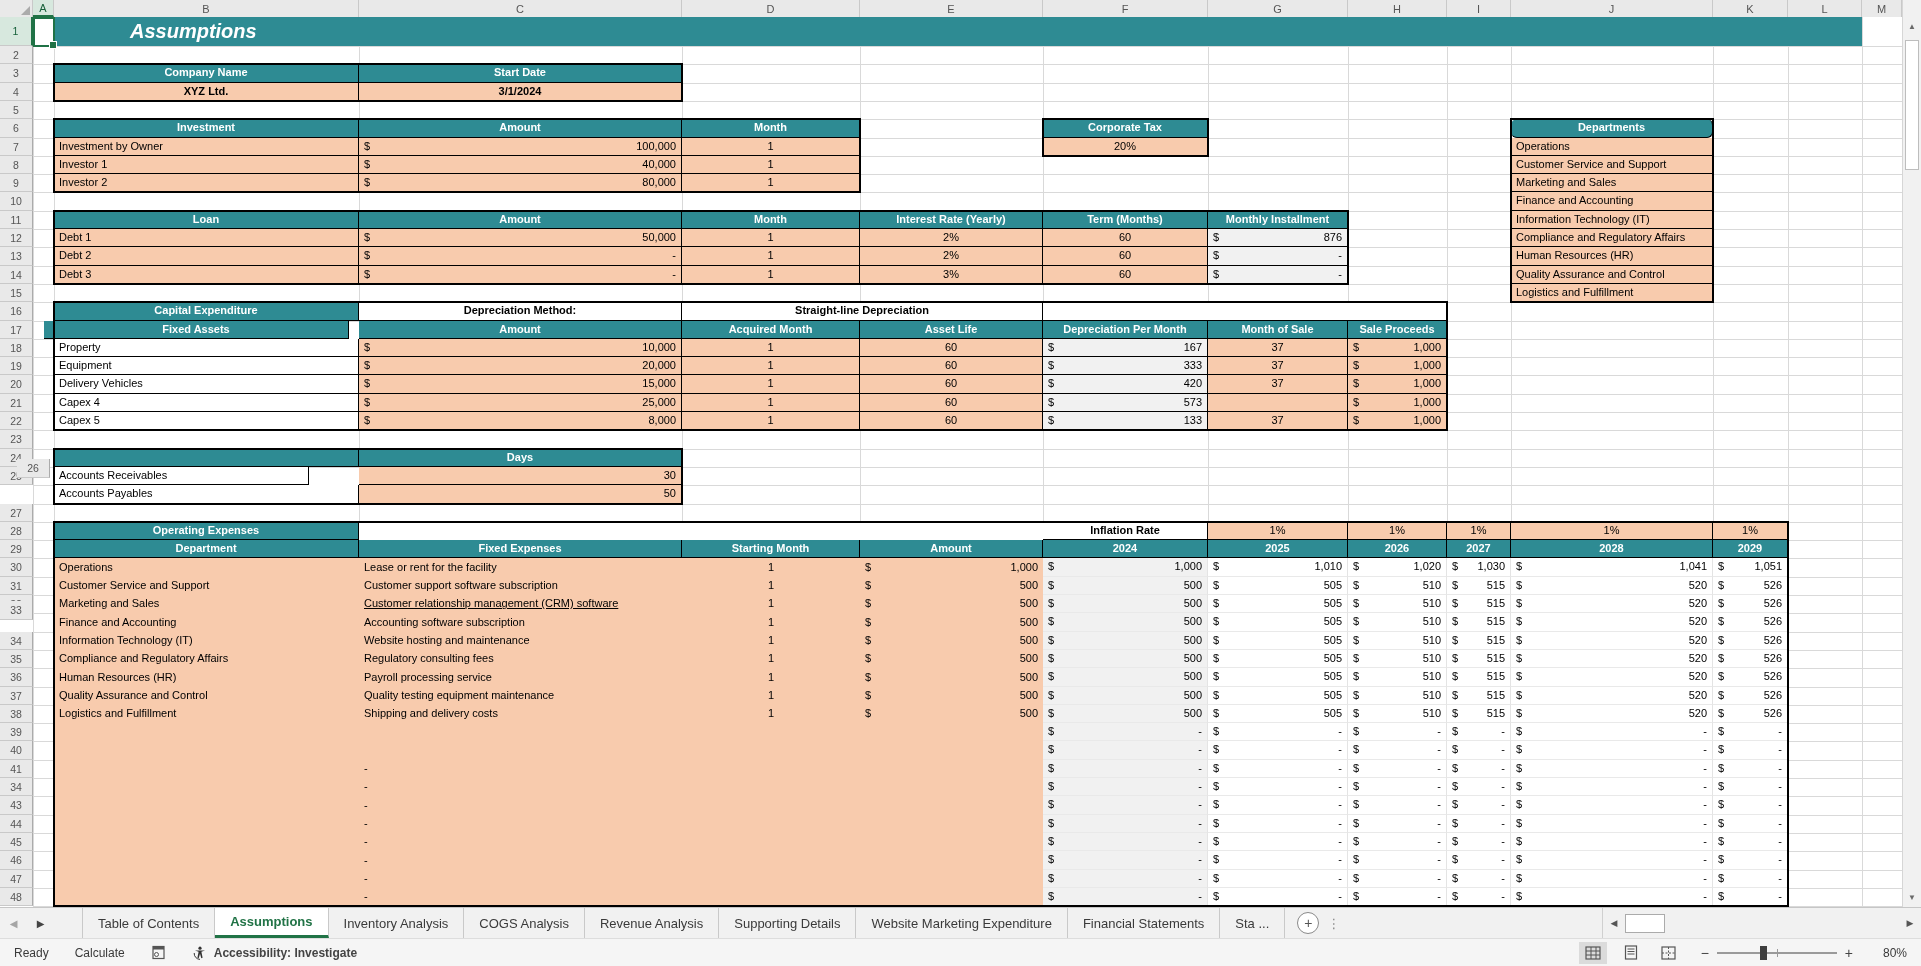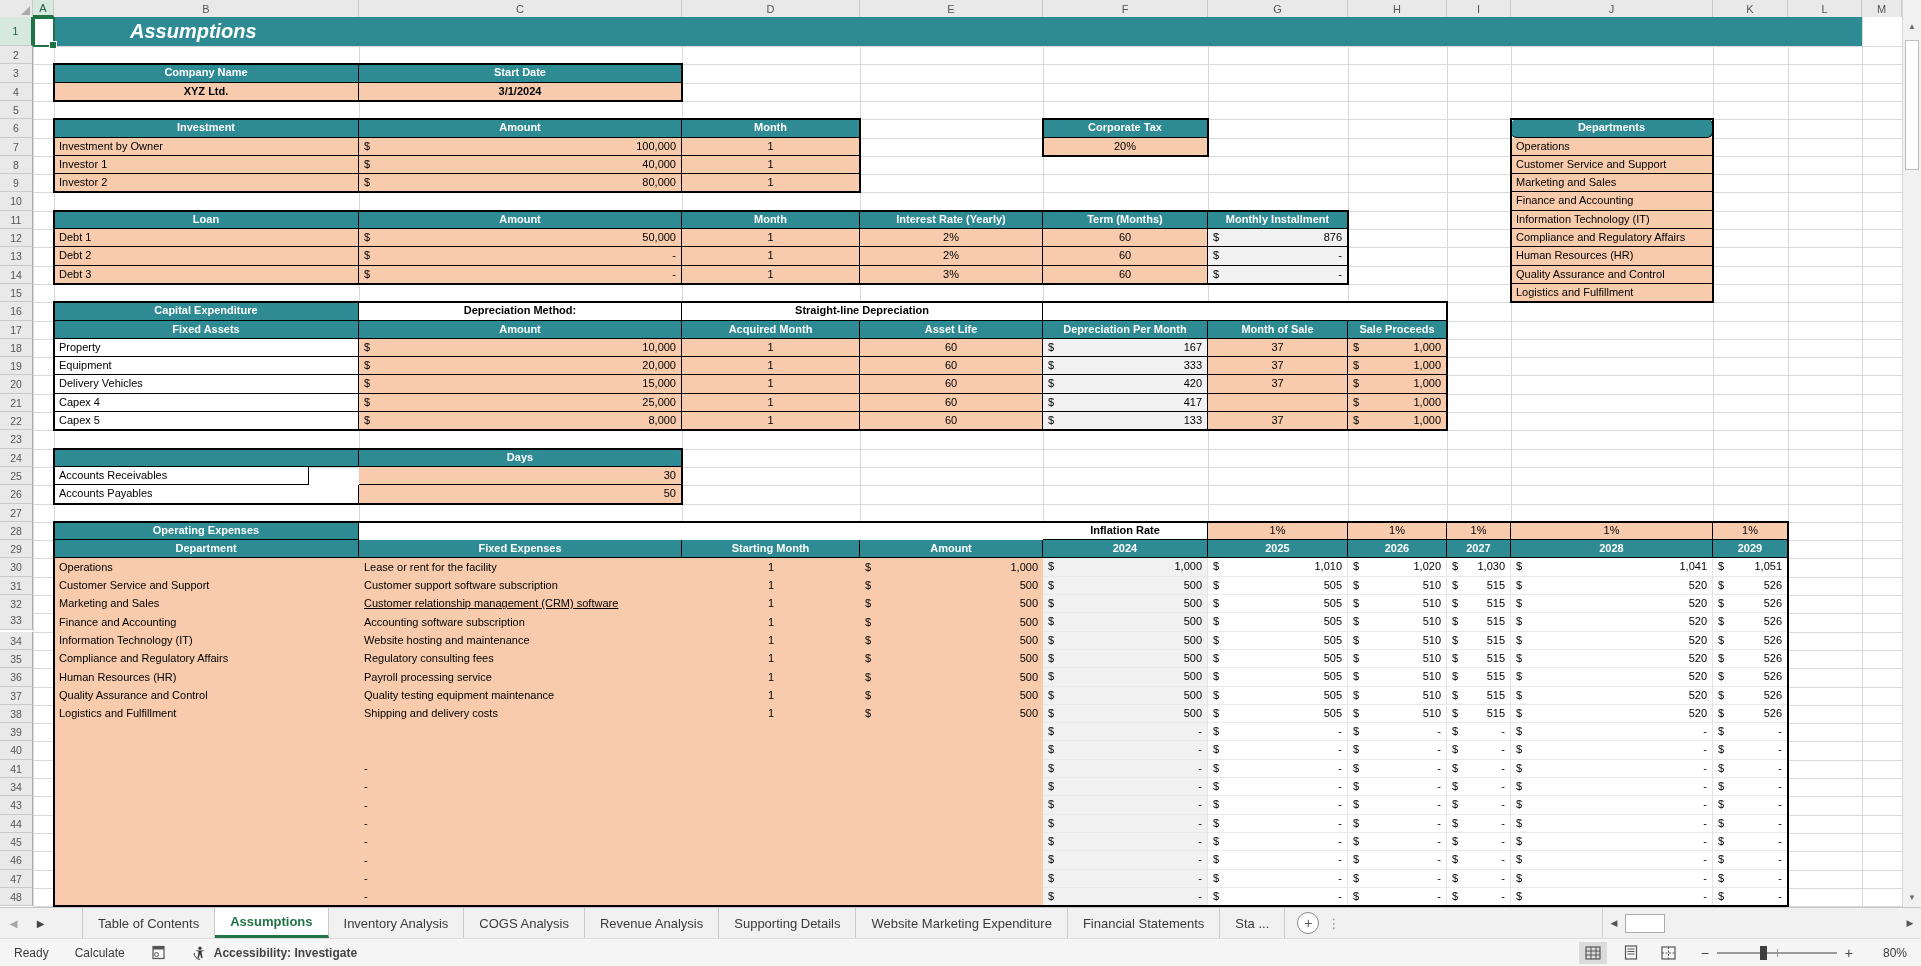--- a/index.html
+++ b/index.html
@@ -186,28 +186,28 @@
       <div class="rowhdr" style="top: 302px; height: 19px;">16</div>
       <div class="rowhdr" style="top: 321px; height: 18px;">17</div>
       <div class="rowhdr" style="top: 339px; height: 18px;">18</div>
       <div class="rowhdr" style="top: 357px; height: 18px;">19</div>
       <div class="rowhdr" style="top: 375px; height: 19px;">20</div>
       <div class="rowhdr" style="top: 394px; height: 18px;">21</div>
       <div class="rowhdr" style="top: 412px; height: 18px;">22</div>
       <div class="rowhdr" style="top: 430px; height: 19px;">23</div>
       <div class="rowhdr" style="top: 449px; height: 18px;">24</div>
       <div class="rowhdr" style="top: 467px; height: 18px;">25</div>
-      <div class="rowhdr" style="top: 485px; height: 19px;">26</div>
+      <div class="rowhdr" style="top: 459px; height: 19px; margin-left: 17px;">26</div>
       <div class="rowhdr" style="top: 504px; height: 18px;">27</div>
       <div class="rowhdr" style="top: 522px; height: 18px;">28</div>
       <div class="rowhdr" style="top: 540px; height: 18px;">29</div>
       <div class="rowhdr" style="top: 558px; height: 19px;">30</div>
       <div class="rowhdr" style="top: 577px; height: 18px;">31</div>
       <div class="rowhdr" style="top: 595px; height: 18px;">32</div>
-      <div class="rowhdr" style="top: 601px; height: 19px; margin-top: 10px;">33</div>
+      <div class="rowhdr" style="top: 601px; height: 19px;">33</div>
       <div class="rowhdr" style="top: 632px; height: 18px;">34</div>
       <div class="rowhdr" style="top: 650px; height: 18px;">35</div>
       <div class="rowhdr" style="top: 668px; height: 19px;">36</div>
       <div class="rowhdr" style="top: 687px; height: 18px;">37</div>
       <div class="rowhdr" style="top: 705px; height: 18px;">38</div>
       <div class="rowhdr" style="top: 723px; height: 18px;">39</div>
       <div class="rowhdr" style="top: 741px; height: 19px;">40</div>
       <div class="rowhdr" style="top: 760px; height: 18px;">41</div>
       <div class="rowhdr" style="top: 778px; height: 18px;">34</div>
       <div class="rowhdr" style="top: 796px; height: 19px;">43</div>
@@ -299,21 +299,21 @@
       <div class="c orb ctr" style="left: 1043px; top: 266px; width: 165px; height: 18px;">60</div>
       <div class="c grb money" style="left: 1208px; top: 266px; width: 140px; height: 18px;">
         <span>$</span>
         <span>-</span>
       </div>
       <div class="wrap" style="left: 53px; top: 210px; width: 1296px; height: 75px;"></div>
       <div class="c th" style="left: 54px; top: 302px; width: 305px; height: 19px;">Capital Expenditure</div>
       <div class="c whb ctr bold" style="left: 359px; top: 302px; width: 323px; height: 19px;">Depreciation Method:</div>
       <div class="c whb ctr bold" style="left: 682px; top: 302px; width: 361px; height: 19px;">Straight-line Depreciation</div>
       <div class="c whb" style="left: 1043px; top: 302px; width: 404px; height: 19px;"></div>
-      <div class="c th" style="left: 54px; top: 321px; width: 305px; height: 18px;">Fixed Assets</div>
+      <div class="c th" style="left: 44px; top: 321px; width: 305px; height: 18px;">Fixed Assets</div>
       <div class="c th" style="left: 359px; top: 321px; width: 323px; height: 18px;">Amount</div>
       <div class="c th" style="left: 682px; top: 321px; width: 178px; height: 18px;">Acquired Month</div>
       <div class="c th" style="left: 860px; top: 321px; width: 183px; height: 18px;">Asset Life</div>
       <div class="c th" style="left: 1043px; top: 321px; width: 165px; height: 18px;">Depreciation Per Month</div>
       <div class="c th" style="left: 1208px; top: 321px; width: 140px; height: 18px;">Month of Sale</div>
       <div class="c th" style="left: 1348px; top: 321px; width: 99px; height: 18px;">Sale Proceeds</div>
       <div class="c whb" style="left: 54px; top: 339px; width: 305px; height: 18px;">Property</div>
       <div class="c orb money" style="left: 359px; top: 339px; width: 323px; height: 18px;">
         <span>$</span>
         <span>10,000</span>
@@ -363,21 +363,21 @@
       </div>
       <div class="c whb" style="left: 54px; top: 394px; width: 305px; height: 18px;">Capex 4</div>
       <div class="c orb money" style="left: 359px; top: 394px; width: 323px; height: 18px;">
         <span>$</span>
         <span>25,000</span>
       </div>
       <div class="c orb ctr" style="left: 682px; top: 394px; width: 178px; height: 18px;">1</div>
       <div class="c orb ctr" style="left: 860px; top: 394px; width: 183px; height: 18px;">60</div>
       <div class="c grb money" style="left: 1043px; top: 394px; width: 165px; height: 18px;">
         <span>$</span>
-        <span>417</span>
+        <span>573</span>
       </div>
       <div class="c orb ctr" style="left: 1208px; top: 394px; width: 140px; height: 18px;"></div>
       <div class="c orb money" style="left: 1348px; top: 394px; width: 99px; height: 18px;">
         <span>$</span>
         <span>1,000</span>
       </div>
       <div class="c whb" style="left: 54px; top: 412px; width: 305px; height: 18px;">Capex 5</div>
       <div class="c orb money" style="left: 359px; top: 412px; width: 323px; height: 18px;">
         <span>$</span>
         <span>8,000</span>

